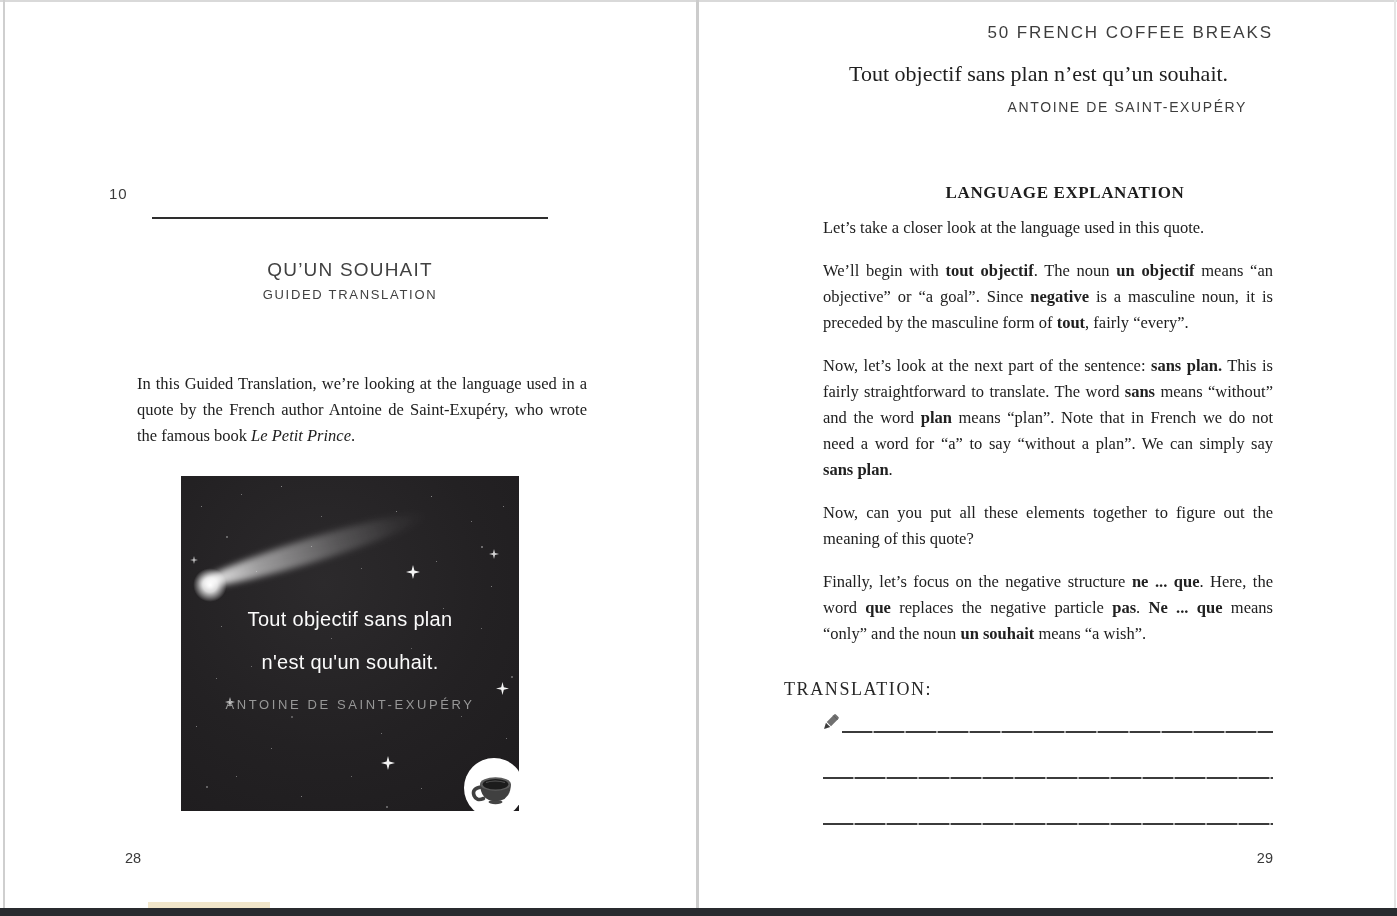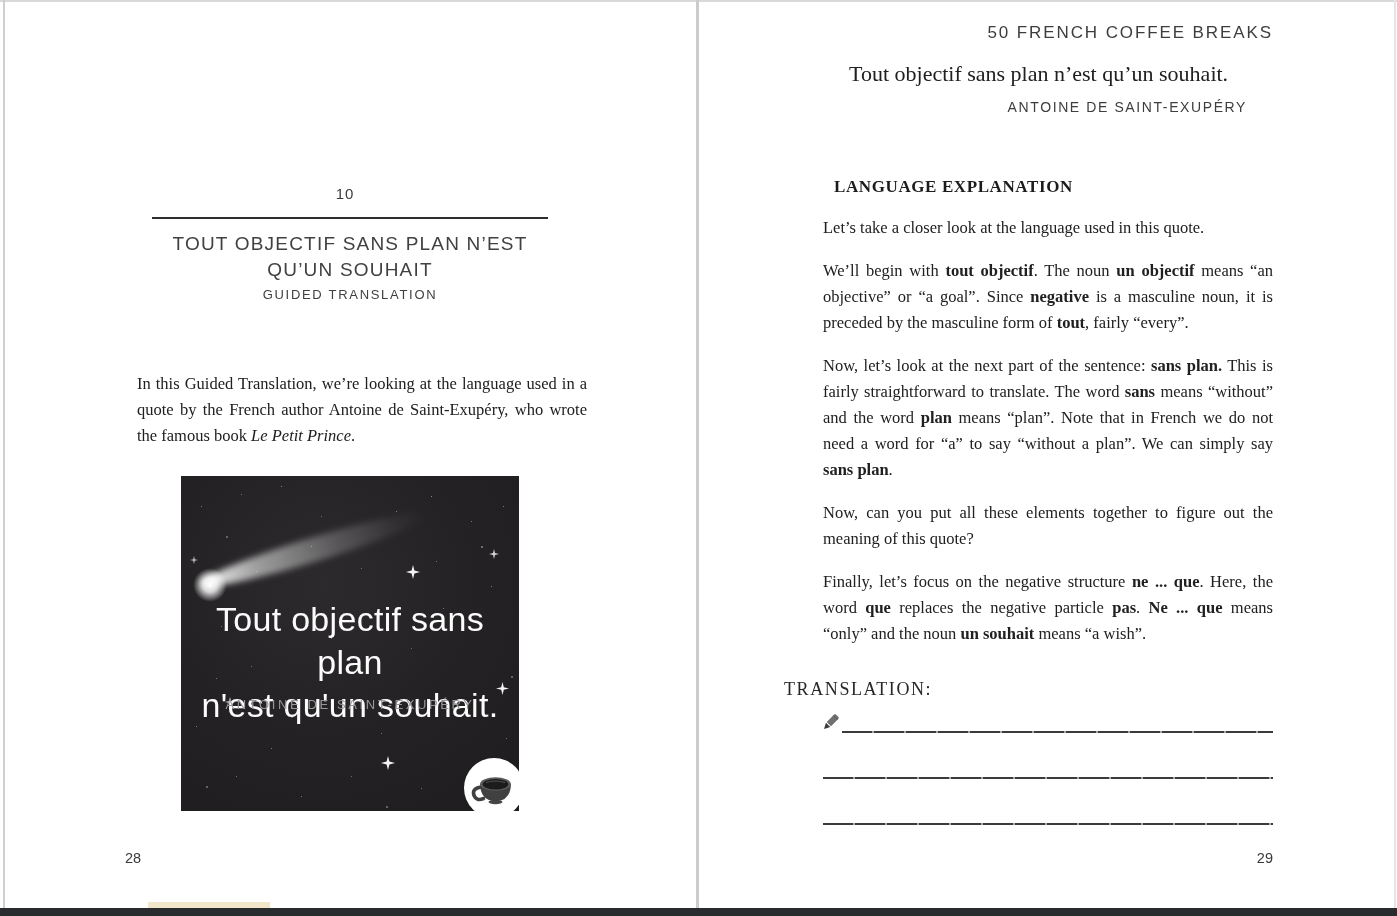--- a/index.html
+++ b/index.html
@@ -14,21 +14,21 @@
   .gutter-line{position:absolute;left:696px;top:0;width:3px;height:908px;background:#cccccc;}
   .tan-patch{position:absolute;left:148px;top:902px;width:122px;height:8px;background:#f1e6ca;}
   .bottom-bar{position:absolute;left:0;top:908px;width:1397px;height:8px;background:#292b2f;}
 
   
   .sans{font-family:"Liberation Sans",sans-serif;}
   .b{font-weight:bold;}
   .i{font-style:italic;}
 
   
-  .chapter-number{position:absolute;left:120px;top:185px;width:450px;text-align:center;
+  .chapter-number{position:absolute;left:109px;top:185px;width:450px;text-align:left;
     font-family:"Liberation Sans",sans-serif;font-size:15px;letter-spacing:1px;color:#3c3c3c;}
   .chapter-rule{position:absolute;left:152px;top:217px;width:396px;height:2px;background:#2e2e2e;}
   .chapter-title{position:absolute;left:125px;top:231px;width:450px;text-align:center;
     font-family:"Liberation Sans",sans-serif;font-size:19px;line-height:26px;
     letter-spacing:1.2px;color:#414141;font-weight:normal;margin:0;}
   .chapter-subtitle{position:absolute;left:125px;top:287px;width:450px;text-align:center;
     font-family:"Liberation Sans",sans-serif;font-size:13px;letter-spacing:1.7px;color:#414141;}
   .intro-para{position:absolute;left:137px;top:371px;width:450px;margin:0;
     font-size:16.5px;line-height:26px;text-align:justify;color:#202020;}
 
@@ -67,58 +67,58 @@
   .sp5{left:44px;top:221px;width:10px;height:10px;opacity:.8;}
   .sp6{left:9px;top:80px;width:8px;height:8px;opacity:.7;}
   .comet-tail{position:absolute;left:20px;top:96px;width:235px;height:24px;
     transform:rotate(-17deg);transform-origin:left center;border-radius:50%;
     background:linear-gradient(to right, rgba(255,255,255,.95) 0%, rgba(255,255,255,.55) 25%,
       rgba(255,255,255,.22) 60%, rgba(255,255,255,.06) 85%, rgba(255,255,255,0) 100%);
     filter:blur(3px);}
   .comet-head{position:absolute;left:12px;top:92px;width:34px;height:34px;border-radius:50%;
     background:radial-gradient(circle, rgba(255,255,255,1) 0%, rgba(255,255,255,.8) 30%, rgba(255,255,255,0) 70%);}
   .img-quote{position:absolute;left:0;top:122px;width:338px;text-align:center;
-    font-family:"Liberation Sans",sans-serif;font-size:34px;line-height:43px;
+    font-family:"Liberation Sans",sans-serif;font-size:20px;line-height:43px;
     color:#fbfbfb;letter-spacing:.3px;font-weight:500;}
   .img-attr{position:absolute;left:0;top:221px;width:338px;text-align:center;
     font-family:"Liberation Sans",sans-serif;font-size:13px;letter-spacing:2.6px;color:#979797;}
   .coffee-badge{position:absolute;right:-5px;bottom:-7px;width:60px;height:60px;}
   .page-num{position:absolute;font-family:"Liberation Sans",sans-serif;font-size:14.5px;color:#3a3a3a;}
   .page-num-left{left:125px;top:850px;}
   .page-num-right{left:823px;top:850px;width:450px;text-align:right;}
 
   
   .running-header{position:absolute;left:823px;top:23px;width:450px;text-align:right;
     font-family:"Liberation Sans",sans-serif;font-size:17px;letter-spacing:1.9px;color:#3d3d3d;}
   .quote-block{position:absolute;left:849px;top:62px;width:398px;}
   .quote-text{margin:0;font-size:22px;line-height:24px;color:#202020;}
   .quote-attr{margin:13px 0 0 0;text-align:right;
     font-family:"Liberation Sans",sans-serif;font-size:14px;letter-spacing:1.6px;color:#3d3d3d;}
-  .section-heading{position:absolute;left:823px;top:166px;width:450px;margin:11px;
+  .section-heading{position:absolute;left:823px;top:166px;width:450px;margin:17px;text-align:center;
     font-size:17px;font-weight:bold;letter-spacing:.6px;color:#1c1c1c;}
   .paragraphs{position:absolute;left:823px;top:215px;width:450px;}
   .paragraphs p{margin:0 0 17px 0;font-size:16.5px;line-height:26px;text-align:justify;color:#202020;}
   .translation-label{position:absolute;left:784px;top:679px;
     font-size:18px;letter-spacing:1.6px;color:#272727;}
   .pencil-icon{position:absolute;left:822px;top:712px;width:19px;height:19px;}
   .wline{position:absolute;height:2px;
     background:repeating-linear-gradient(90deg,#3b3b3b 0 30px,#a6a6a6 30px 32px);}
   .wline1{left:842px;top:731px;width:431px;}
   .wline2{left:823px;top:777px;width:450px;}
   .wline3{left:823px;top:823px;width:450px;}
 </style>
 </head>
 <body>
 
 <div class="stage">
 
   <div>
     <div class="chapter-number">10</div>
     <div class="chapter-rule"></div>
-    <h1 class="chapter-title"><span>TOUT OBJECTIF SANS PLAN N’EST</span><br><span>QU’UN SOUHAIT</span></h1>
+    <h1 class="chapter-title"><br><span>QU’UN SOUHAIT</span></h1>
     <div class="chapter-subtitle">GUIDED TRANSLATION</div>
 
     <p class="intro-para"><span>In this Guided Translation, we’re looking at the language used in a quote by the French author Antoine de Saint-Exupéry, who wrote the famous book </span><span class="i">Le Petit Prince</span><span>.</span></p>
 
     <figure class="quote-figure">
       <div class="star-dots"></div>
       <div class="star-dots2"></div>
       <div class="sparkle sp1"></div>
       <div class="sparkle sp2"></div>
       <div class="sparkle sp3"></div>

